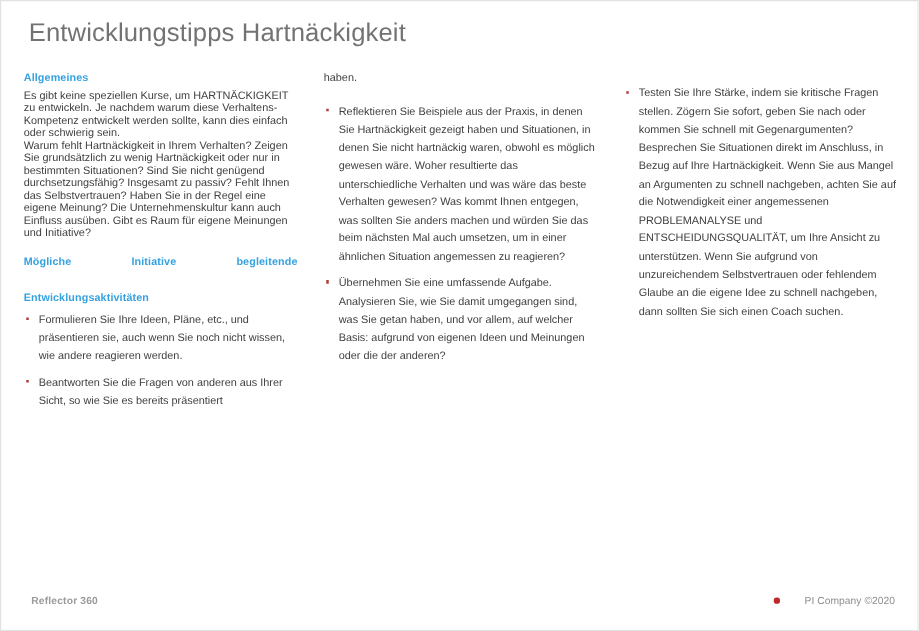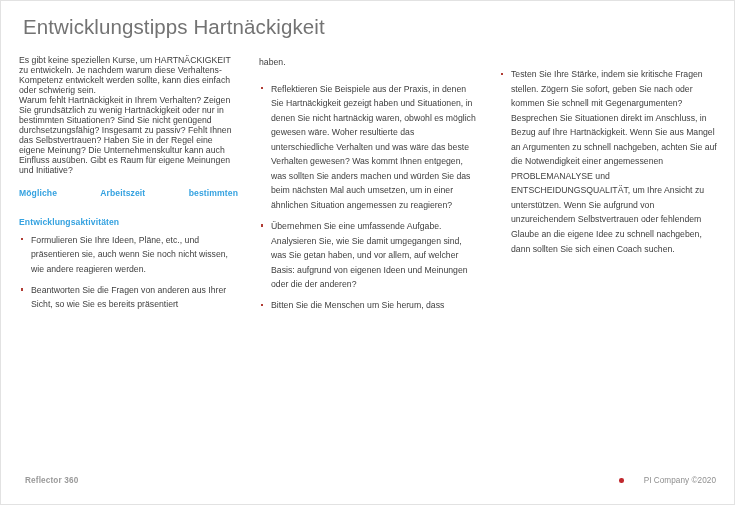--- a/index.html
+++ b/index.html
@@ -148,25 +148,26 @@
 </head>
 <body>
 
 <div class="page">
 
   <div class="page-title">Entwicklungstipps Hartnäckigkeit</div>
 
   <div class="columns">
 
     <div class="col">
+      <div class="section-heading">Allgemeines</div>
       <p class="para">Es gibt keine speziellen Kurse, um HARTNÄCKIGKEIT zu entwickeln. Je nachdem warum diese Verhaltens-Kompetenz entwickelt werden sollte, kann dies einfach oder schwierig sein.</p>
       <p class="para">Warum fehlt Hartnäckigkeit in Ihrem Verhalten? Zeigen Sie grundsätzlich zu wenig Hartnäckigkeit oder nur in bestimmten Situationen? Sind Sie nicht genügend durchsetzungsfähig? Insgesamt zu passiv? Fehlt Ihnen das Selbstvertrauen? Haben Sie in der Regel eine eigene Meinung? Die Unternehmenskultur kann auch Einfluss ausüben. Gibt es Raum für eigene Meinungen und Initiative?</p>
 
       <div class="section-heading spread" style="margin-top:11px;">
-        <span class="line1">Mögliche Arbeitszeit bestimmten</span>
+        <span class="line1">Mögliche Initiative begleitende</span>
         <span class="line2">Entwicklungsaktivitäten</span>
       </div>
 
       <ul class="bullets">
         <li>
           <span class="bullet-dot"></span>
           <span>Formulieren Sie Ihre Ideen, Pläne, etc., und präsentieren sie, auch wenn Sie noch nicht wissen, wie andere reagieren werden.</span>
         </li>
         <li>
           <span class="bullet-dot"></span>
@@ -178,24 +179,20 @@
     <div class="col">
       <div class="cont-line">haben.</div>
       <ul class="bullets tight">
         <li>
           <span class="bullet-dot"></span>
           <span>Reflektieren Sie Beispiele aus der Praxis, in denen Sie Hartnäckigkeit gezeigt haben und Situationen, in denen Sie nicht hartnäckig waren, obwohl es möglich gewesen wäre. Woher resultierte das unterschiedliche Verhalten und was wäre das beste Verhalten gewesen? Was kommt Ihnen entgegen, was sollten Sie anders machen und würden Sie das beim nächsten Mal auch umsetzen, um in einer ähnlichen Situation angemessen zu reagieren?</span>
         </li>
         <li>
           <span class="bullet-dot"></span>
           <span>Übernehmen Sie eine umfassende Aufgabe. Analysieren Sie, wie Sie damit umgegangen sind, was Sie getan haben, und vor allem, auf welcher Basis: aufgrund von eigenen Ideen und Meinungen oder die der anderen?</span>
-        </li>
-        <li>
-          <span class="bullet-dot"></span>
-          <span>Bitten Sie die Menschen um Sie herum, dass</span>
         </li>
       </ul>
     </div>
 
     <div class="col">
       <ul class="bullets tight">
         <li>
           <span class="bullet-dot"></span>
           <span>Testen Sie Ihre Stärke, indem sie kritische Fragen stellen. Zögern Sie sofort, geben Sie nach oder kommen Sie schnell mit Gegenargumenten? Besprechen Sie Situationen direkt im Anschluss, in Bezug auf Ihre Hartnäckigkeit. Wenn Sie aus Mangel an Argumenten zu schnell nachgeben, achten Sie auf die Notwendigkeit einer angemessenen PROBLEMANALYSE und ENTSCHEIDUNGSQUALITÄT, um Ihre Ansicht zu unterstützen. Wenn Sie aufgrund von unzureichendem Selbstvertrauen oder fehlendem Glaube an die eigene Idee zu schnell nachgeben, dann sollten Sie sich einen Coach suchen.</span>
         </li>

